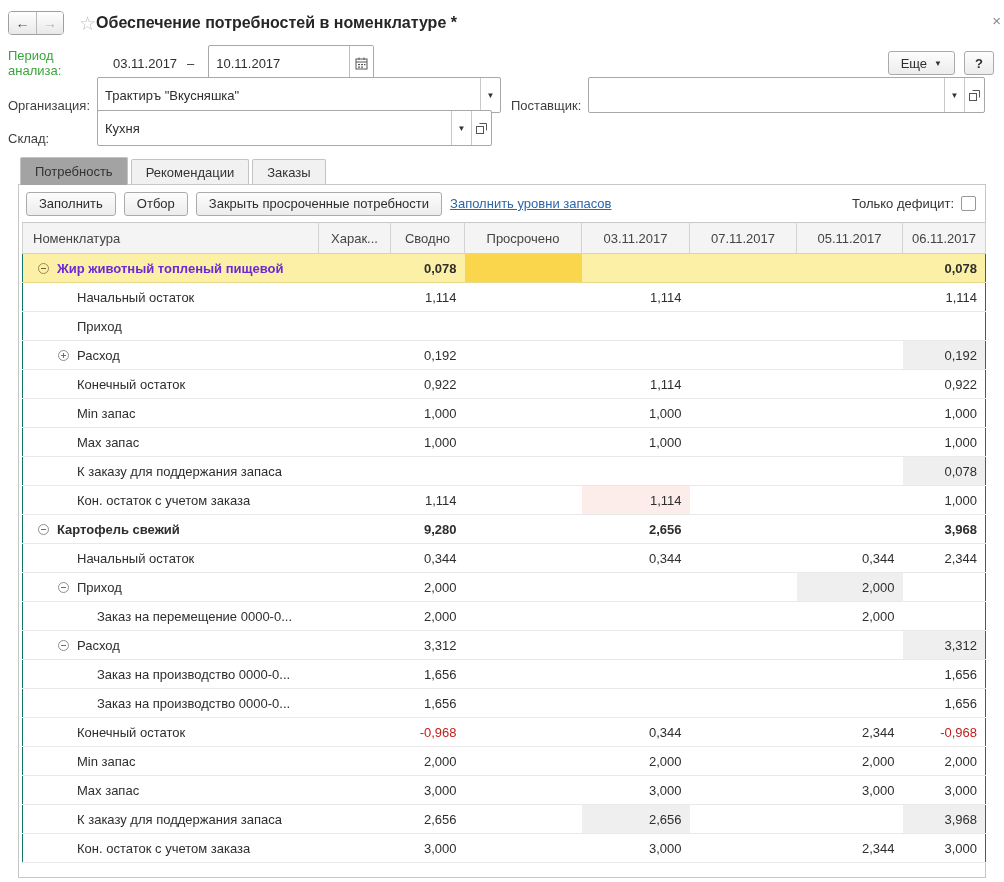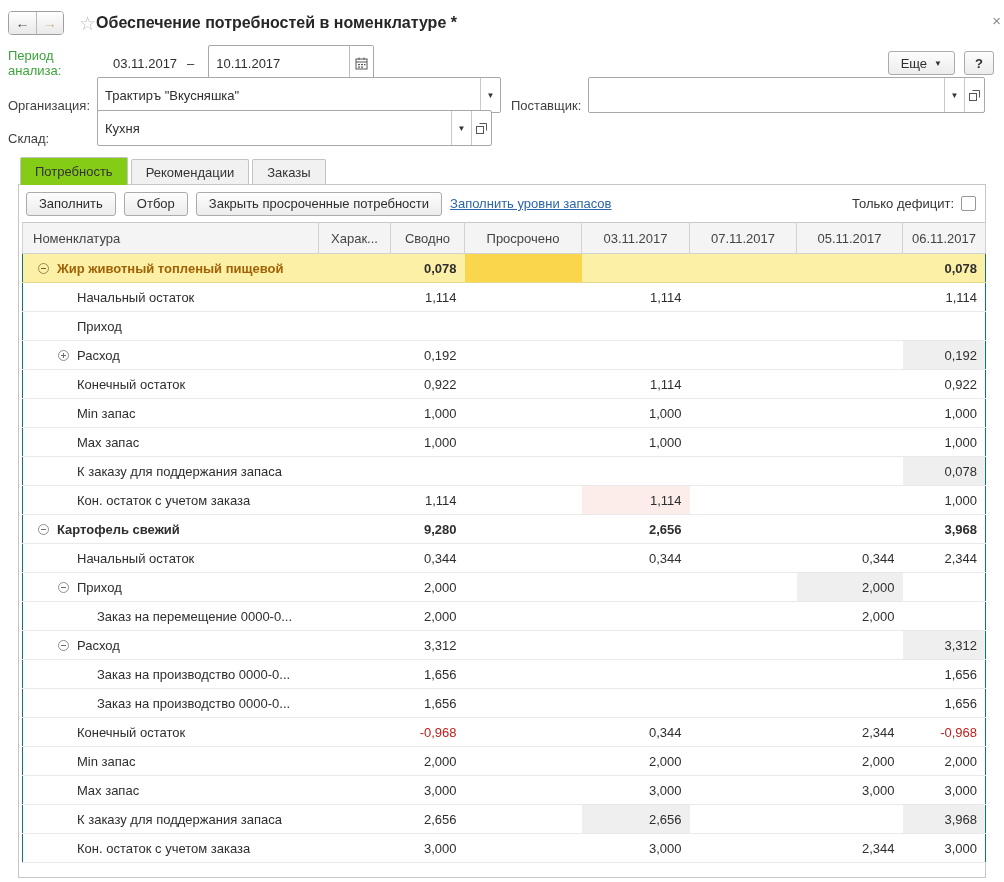--- a/index.html
+++ b/index.html
@@ -59,21 +59,21 @@
   .btn-more { margin-right: 9px; }
   .caret { font-size: 8px; color: #333; }
 
   
   .tabs { display: flex; align-items: flex-end; margin: 11px 0 0 20px; height: 27px; position: relative; z-index: 2; }
   .tab {
     height: 25px; display: flex; align-items: center; padding: 0 14px; margin-right: 3px;
     border: 1px solid #c3c3c3; border-bottom: none; border-radius: 2px 2px 0 0;
     background: #f1f1f1; color: #333; cursor: pointer;
   }
-  .tab.active { height: 28px; margin-bottom: -1px; background: #84cc16; }
+  .tab.active { height: 28px; margin-bottom: -1px; background: #a3a3a3; }
 
   
   .panel { margin: 0 18px; border: 1px solid #c6c6c6; height: 694px; background: #fff; }
   .toolbar { display: flex; align-items: center; height: 37px; padding: 0 9px 0 7px; gap: 8px; }
   .link { color: #2b66a8; text-decoration: underline; cursor: pointer; white-space: nowrap; }
   .deficit { margin-left: auto; display: flex; align-items: center; gap: 7px; color: #333; }
   .checkbox { width: 15px; height: 15px; border: 1px solid #979797; border-radius: 2px; background: #fff; cursor: pointer; }
 
   
   table { border-collapse: collapse; table-layout: fixed; width: 963px; margin-left: 3px; border: 1px solid #0f766e; }
@@ -88,21 +88,21 @@
   .ind { display: inline-block; height: 1px; }
   .tree-icon { width: 11px; height: 11px; min-width: 11px; border: 1px solid #8f8f8f; border-radius: 50%; position: relative; margin-right: 8px; }
   .tree-icon.none { border: none; }
   .tree-icon.minus::before, .tree-icon.plus::before {
     content: ""; position: absolute; left: 2px; right: 2px; top: 4px; height: 1px; background: #6d6d6d;
   }
   .tree-icon.plus::after {
     content: ""; position: absolute; top: 2px; bottom: 2px; left: 4px; width: 1px; background: #6d6d6d;
   }
   .row-current td { background: #fbf0a6; border-bottom-color: #e8da8d; }
-  .row-current .lbl { color: #a16207; }
+  .row-current .lbl { color: #6d28d9; }
   .row-current .tree-icon { border-color: #998a58; }
   .row-current .tree-icon.minus::before { background: #6d6030; }
   .row-bold .lbl { font-weight: bold; }
   td.bg-sel { background: #f9d64b !important; }
   td.bg-gray { background: #efefef; }
   td.bg-pink { background: #fcecea; }
   td.red { color: #c0201c; }
   td.bold { font-weight: bold; }
 </style>
 </head>

